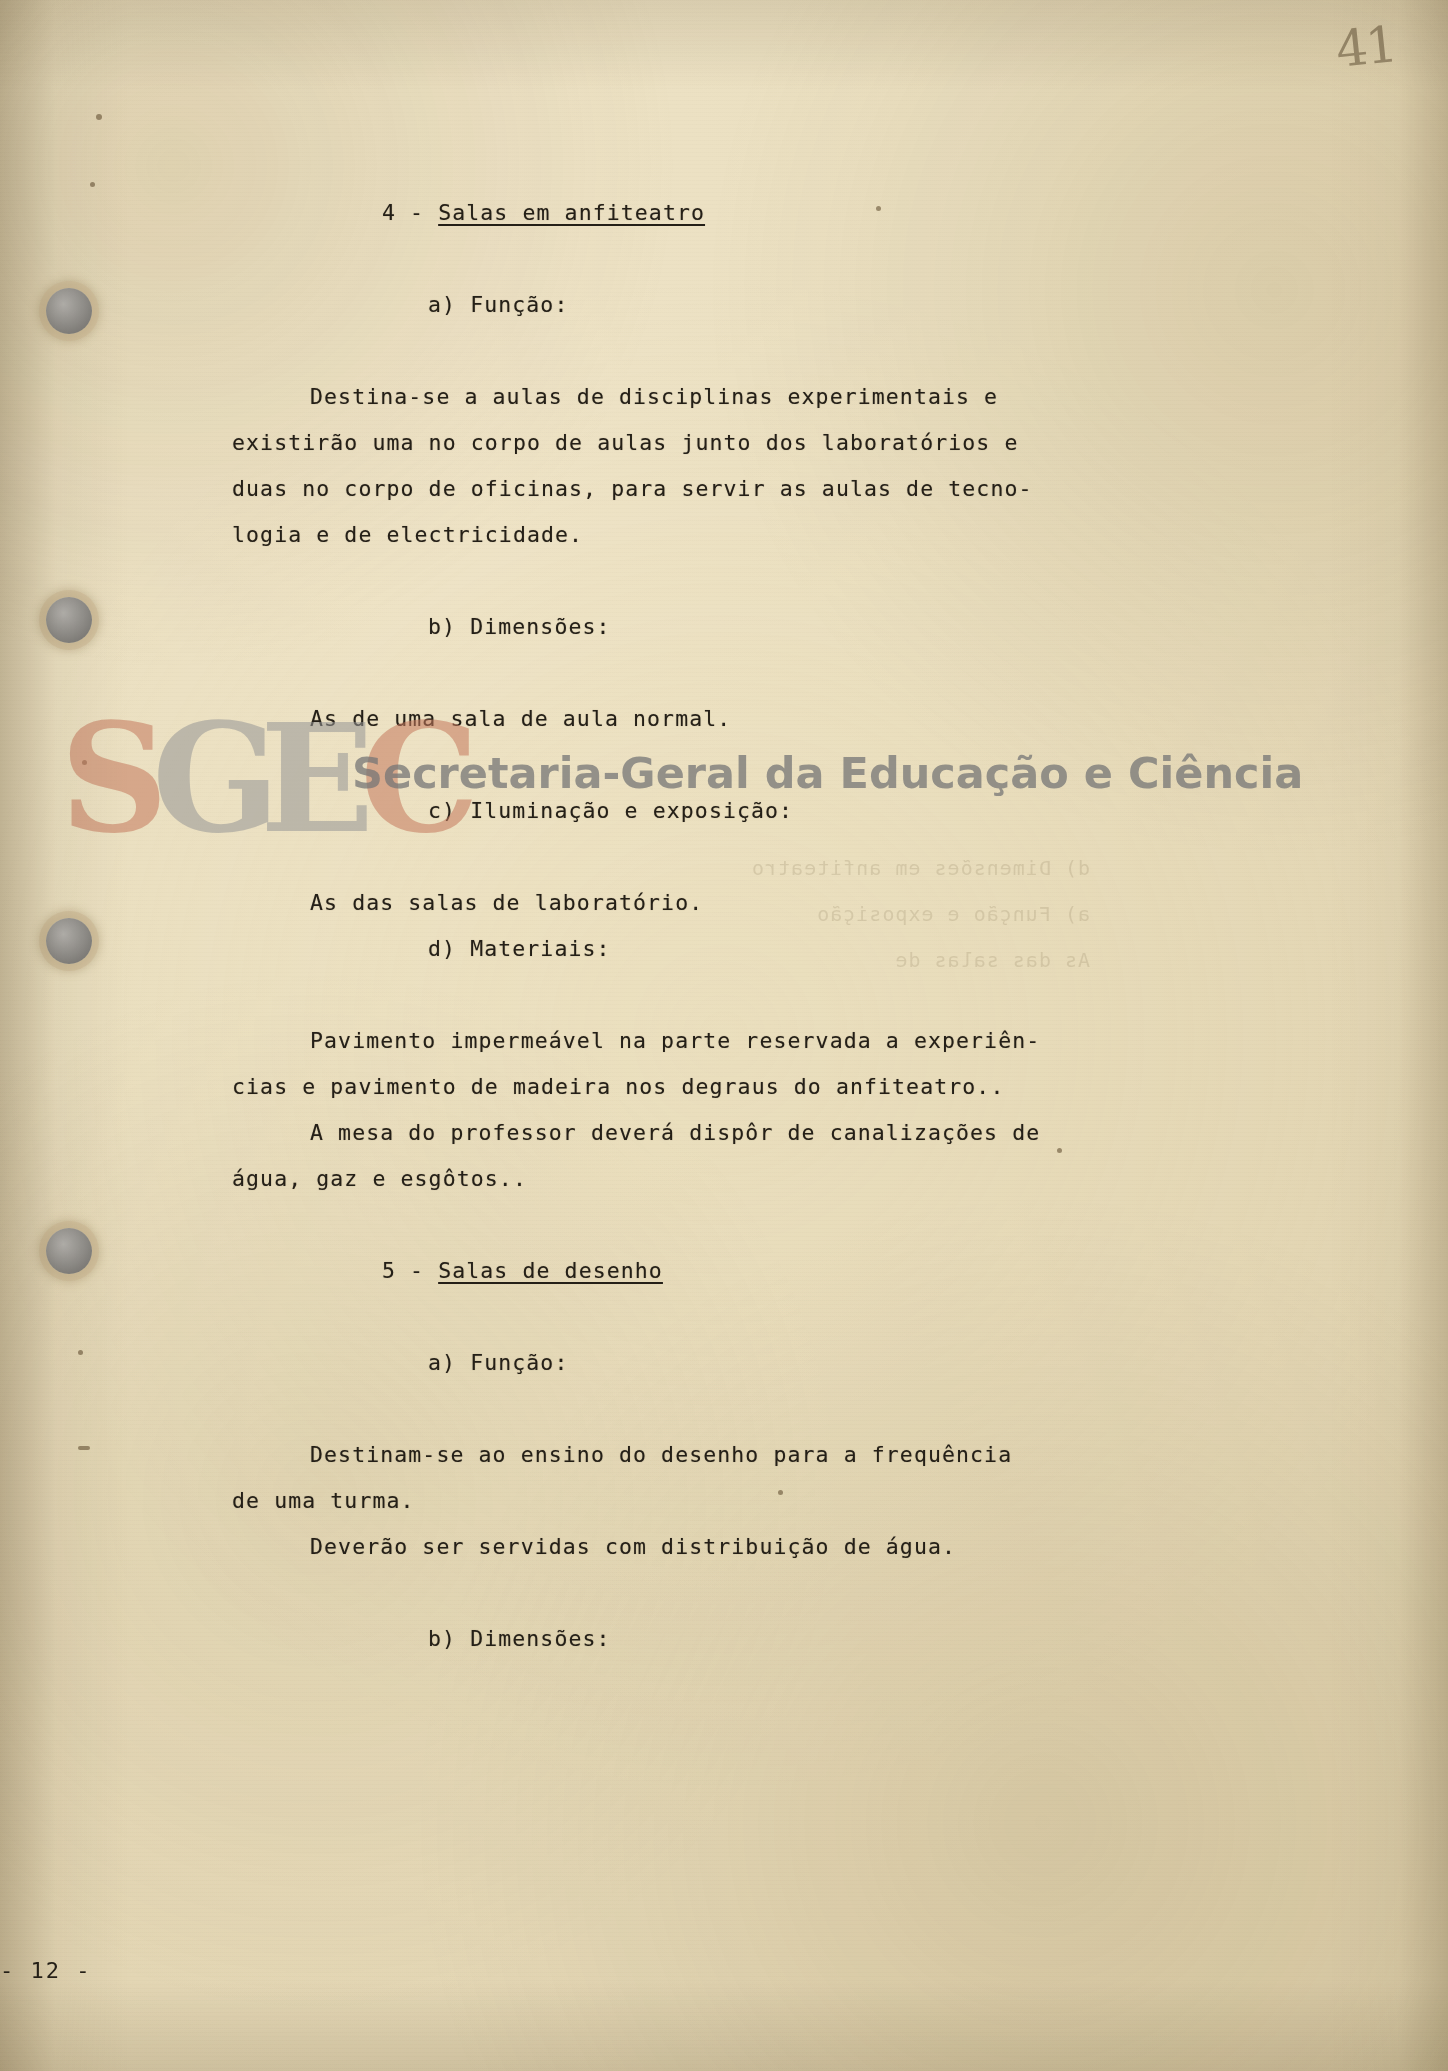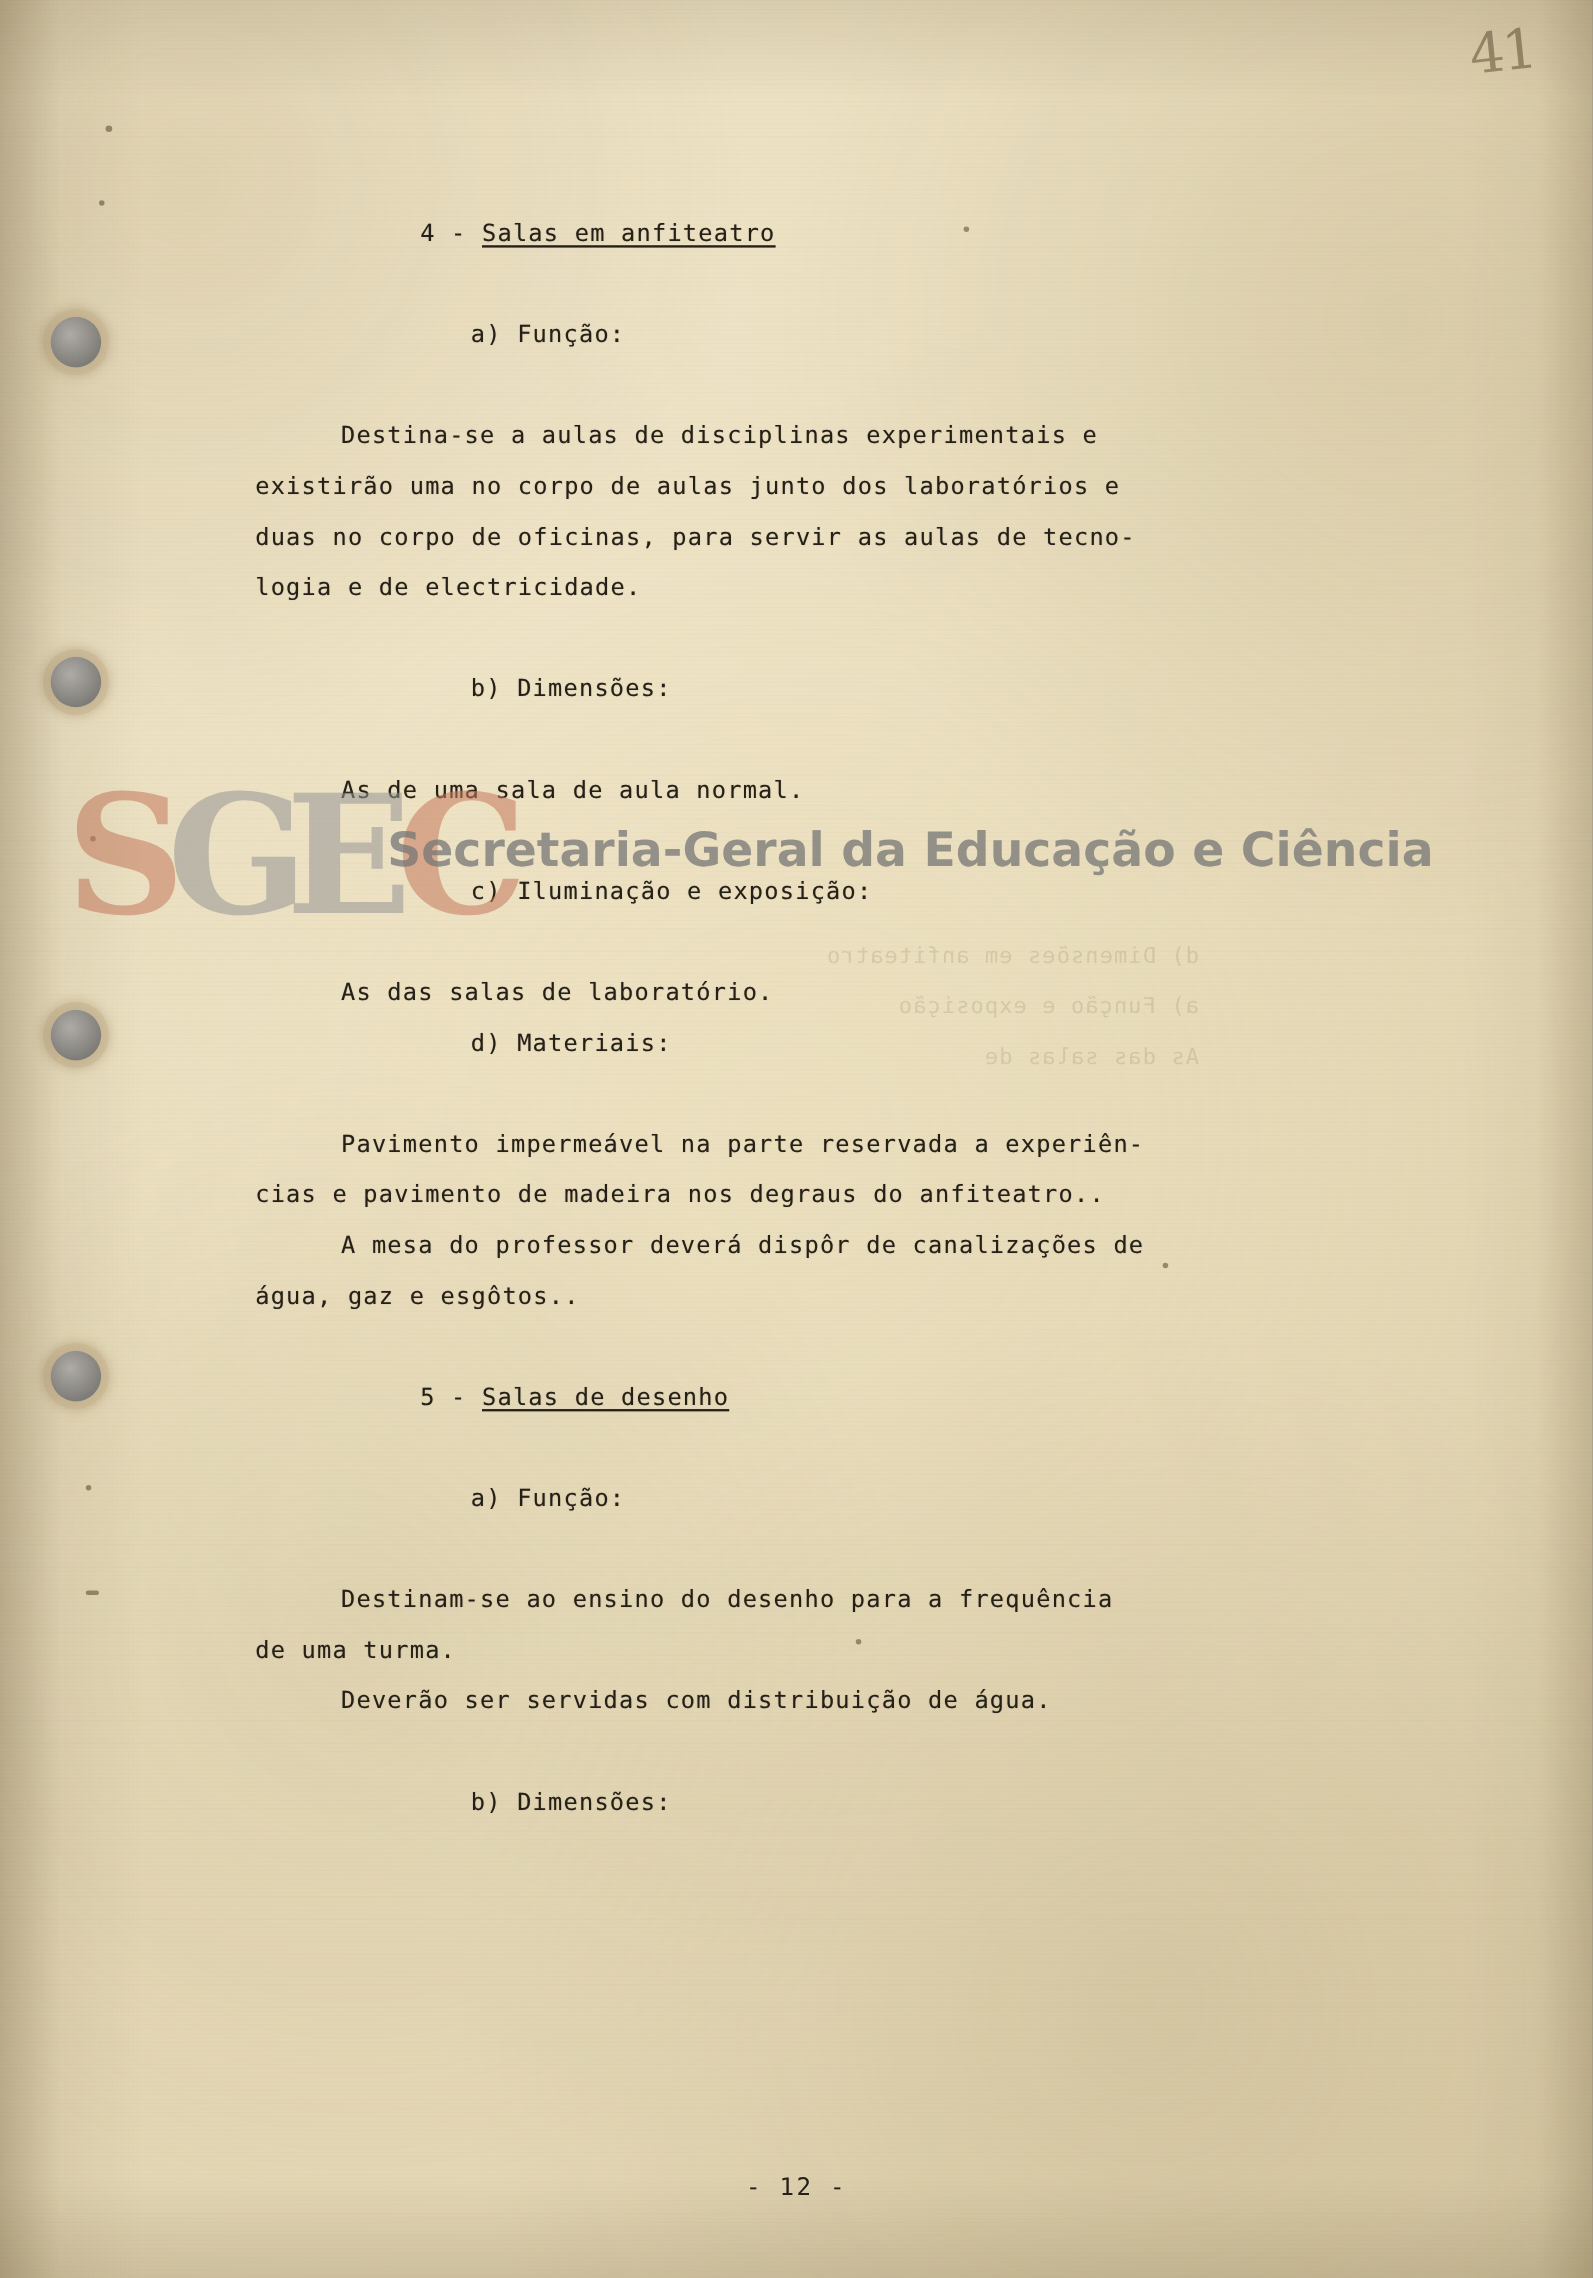--- a/index.html
+++ b/index.html
@@ -97,22 +97,22 @@
   .indent-head { padding-left: 150px; }
   .indent-sub  { padding-left: 196px; }
   .indent-par  { padding-left: 78px; }
   .heading-underline { text-decoration: underline; text-underline-offset: 4px; }
 
   
   .footer {
     position: absolute;
     left: 0;
     right: 0;
-    bottom: 70px;
-    text-align: center;
+    bottom: 88px;
+    text-align: left;
     font-size: 22px;
     letter-spacing: 2px;
     color: #241f17;
   }
 
   
   .watermark {
     position: absolute;
     left: 60px;
     top: 690px;

